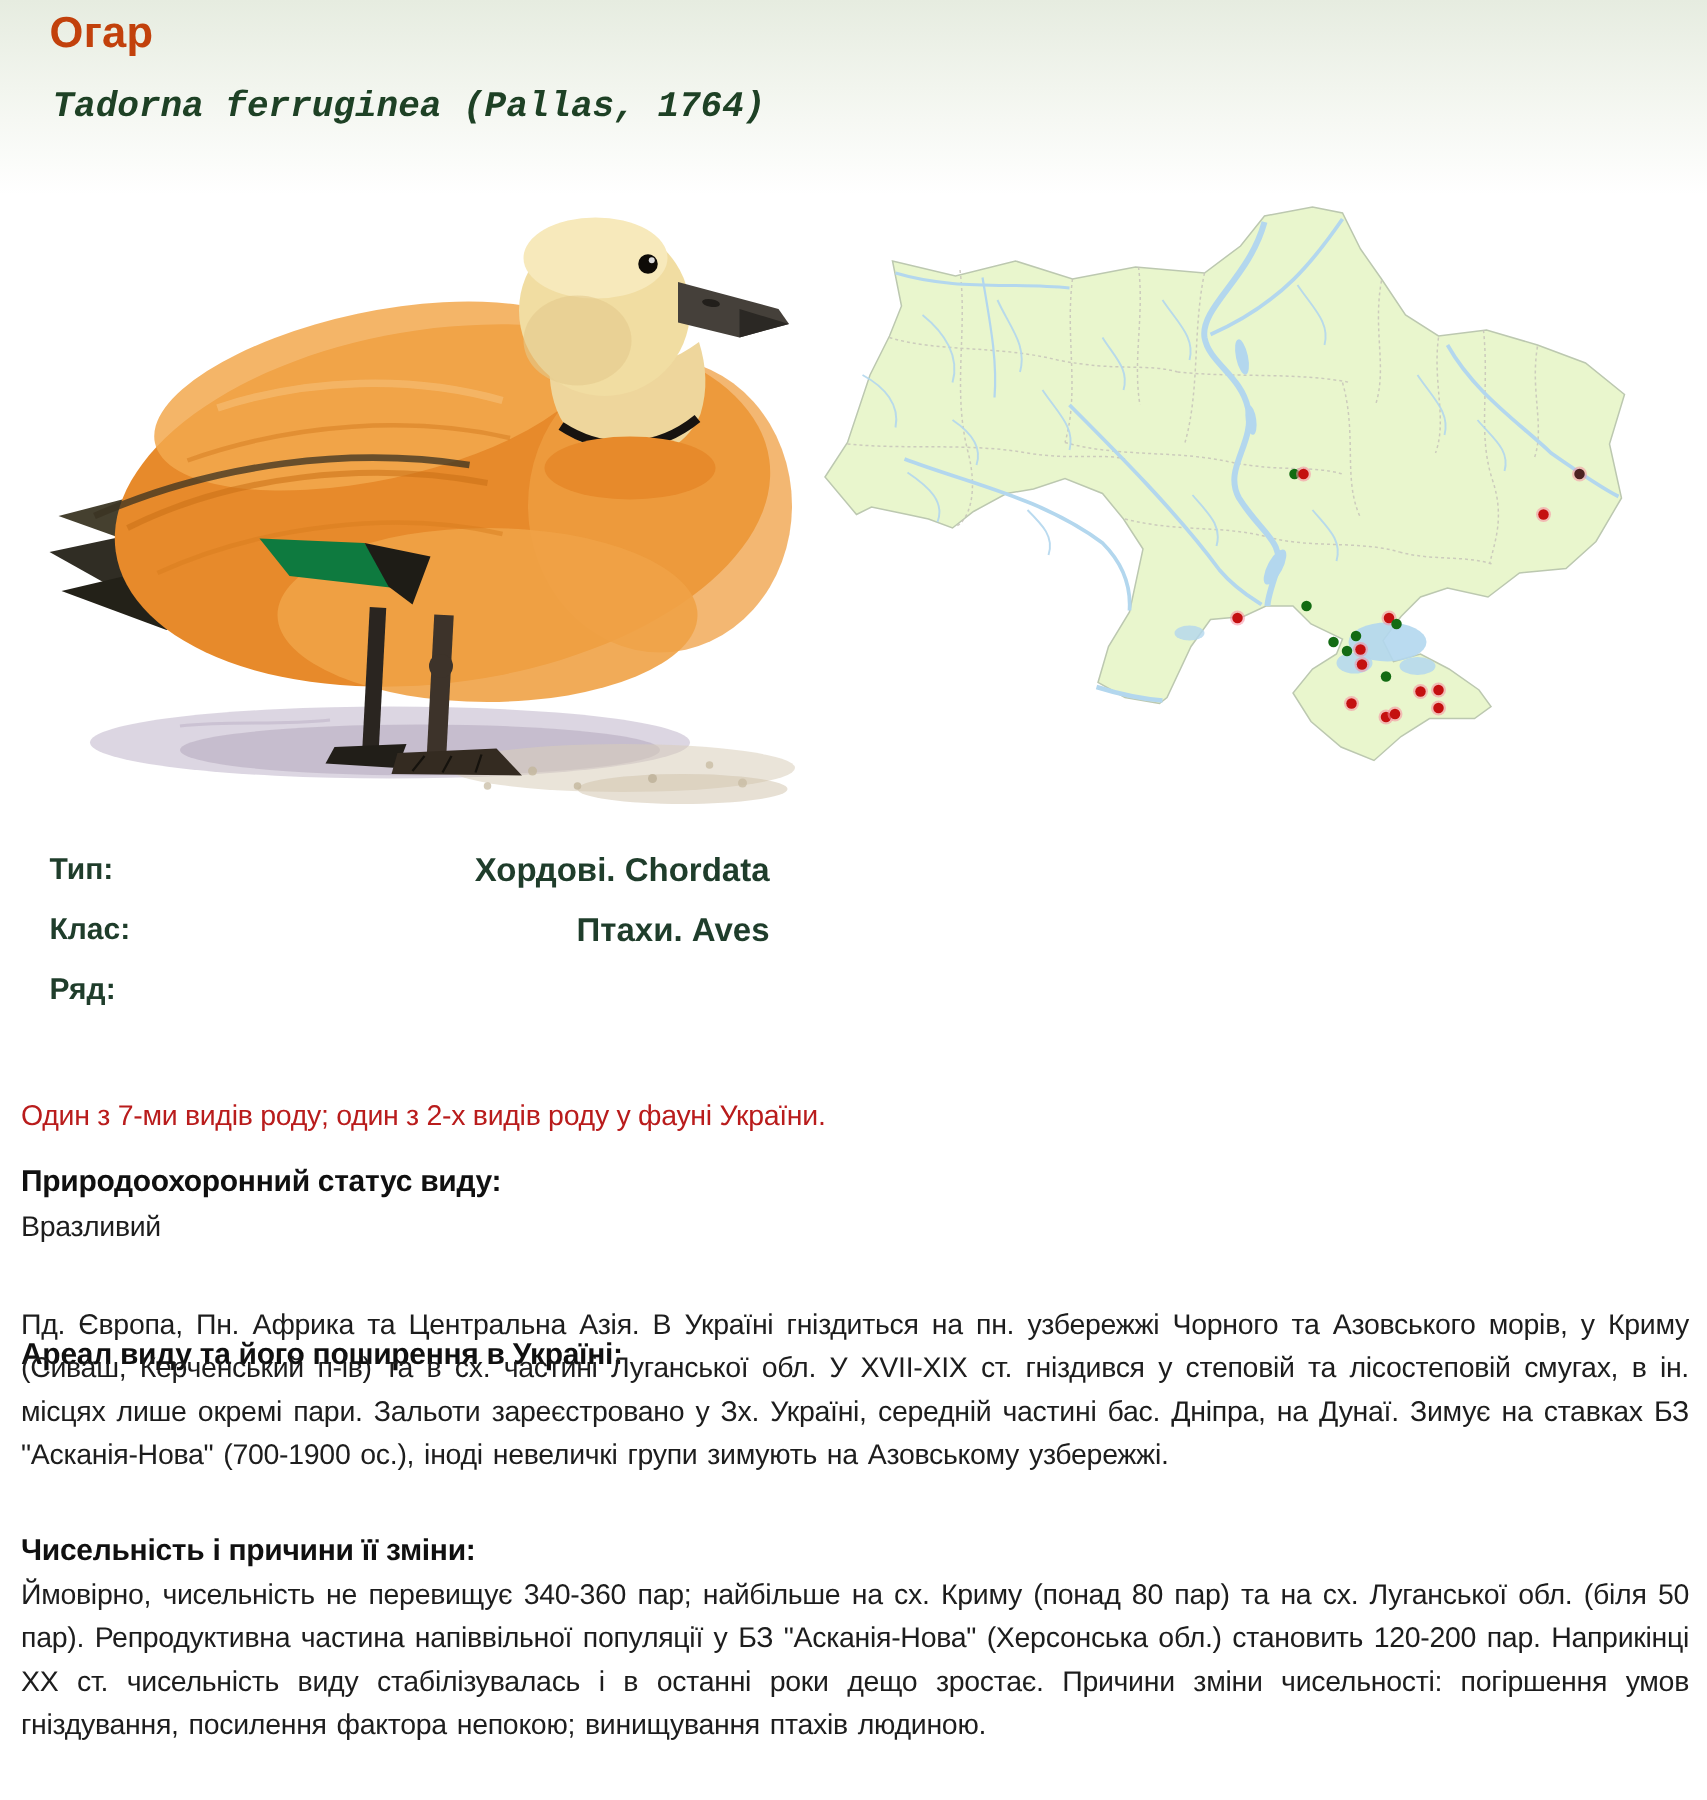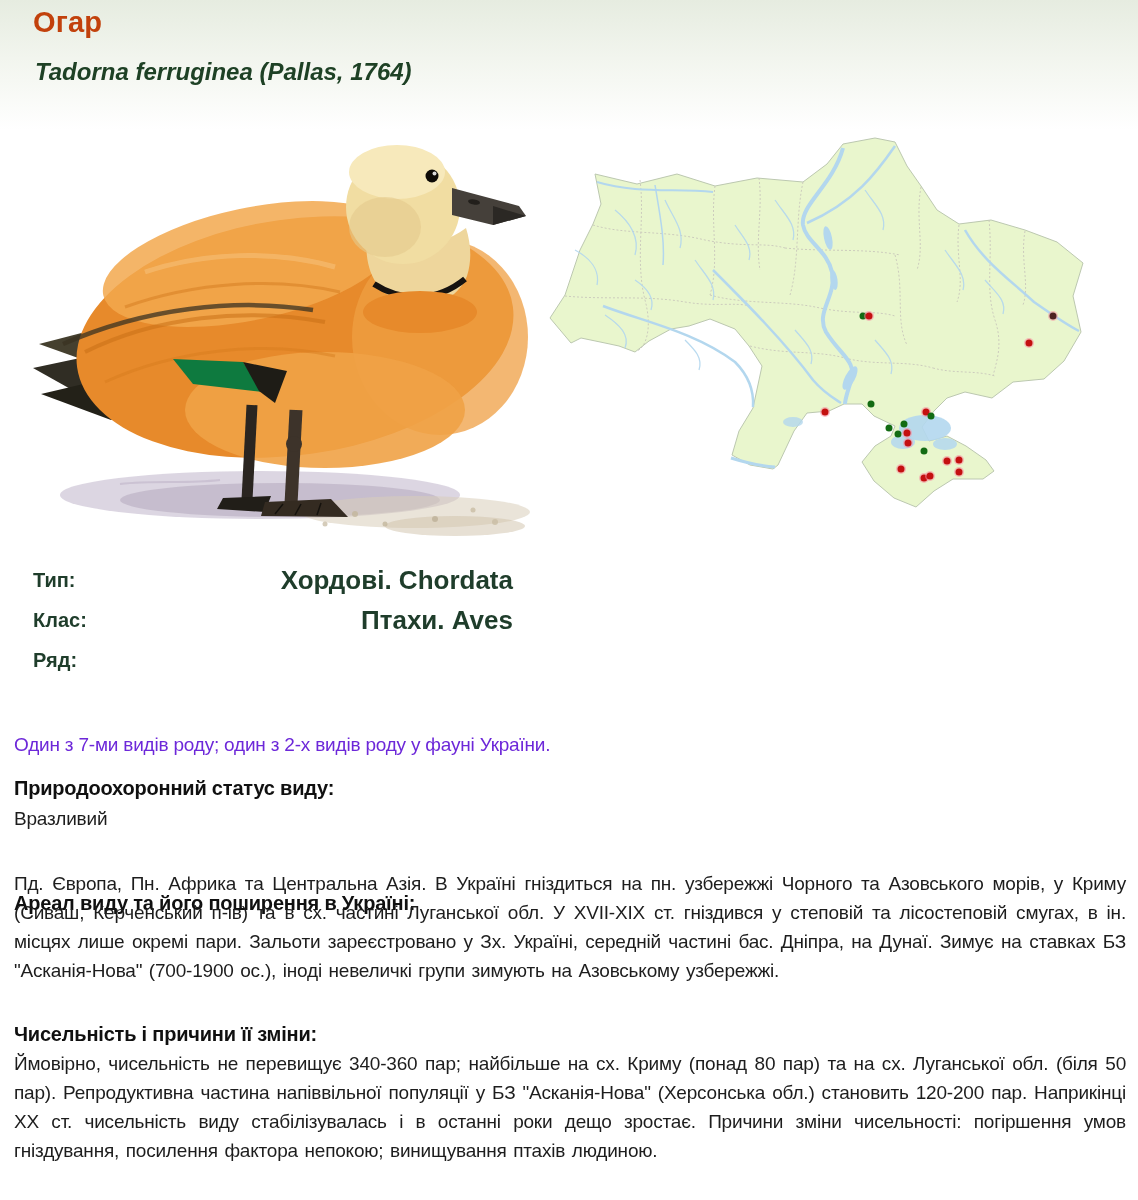--- a/index.html
+++ b/index.html
@@ -13,38 +13,38 @@
     position:absolute;left:0;top:0;width:1138px;height:130px;
     background:linear-gradient(180deg,#e6ece0 0%,#f2f5ee 45%,#ffffff 100%);
     pointer-events:none;
   }
   .page-title{
     position:absolute;left:33px;top:6px;margin:0;
     font-size:29px;font-weight:bold;color:#c2410c;letter-spacing:.2px;
   }
   .sci-name{
     position:absolute;left:35px;top:58px;margin:0;
-    font-size:24px;font-weight:bold;font-style:italic;color:#1e4125;
+    font-size:24px;font-weight:bold;font-style:italic;color:#1e4125;font-family:Liberation Mono, monospace;
   }
   figure{margin:0;padding:0;}
   .bird-fig{position:absolute;left:25px;top:112px;width:505px;height:440px;}
   .map-fig{position:absolute;left:545px;top:130px;width:540px;height:395px;}
   .map-fig svg{position:absolute;left:0;top:0;}
   .map-dots{position:absolute;left:0;top:0;width:100%;height:100%;}
   .map-dot{position:absolute;width:7px;height:7px;border-radius:50%;transform:translate(-50%,-50%);}
   .map-dot.red{background:#c41010;box-shadow:0 0 0 1.5px rgba(248,140,160,.55);}
   .map-dot.green{background:#136b13;}
   .map-dot.darkred{background:#4c2222;box-shadow:0 0 0 1.5px rgba(248,140,160,.5);}
   .taxonomy{position:absolute;left:33px;top:560px;width:480px;}
   .tax-row{display:flex;height:40px;align-items:center;justify-content:space-between;}
   .tax-label{width:122px;font-size:20px;font-weight:bold;color:#1f3d2b;}
-  .tax-value{font-size:26px;font-weight:bold;color:#1f3d2b;}
+  .tax-value{font-size:22px;font-weight:bold;color:#1f3d2b;}
   .intro{
     position:absolute;left:14px;top:731px;width:1112px;margin:0;
-    font-size:19px;line-height:27px;letter-spacing:-.2px;color:#6d28d9;
+    font-size:19px;line-height:27px;letter-spacing:-.2px;color:#b91c1c;
   }
   .sec-heading{
     position:absolute;left:14px;margin:0;
     font-size:20px;font-weight:bold;color:#101010;letter-spacing:-.2px;
   }
   .sec-text{
     position:absolute;left:14px;width:1112px;margin:0;
     font-size:19px;line-height:29px;letter-spacing:-.2px;color:#1d1d1d;
     text-align:justify;text-align-last:left;word-spacing:1.5px;
   }

